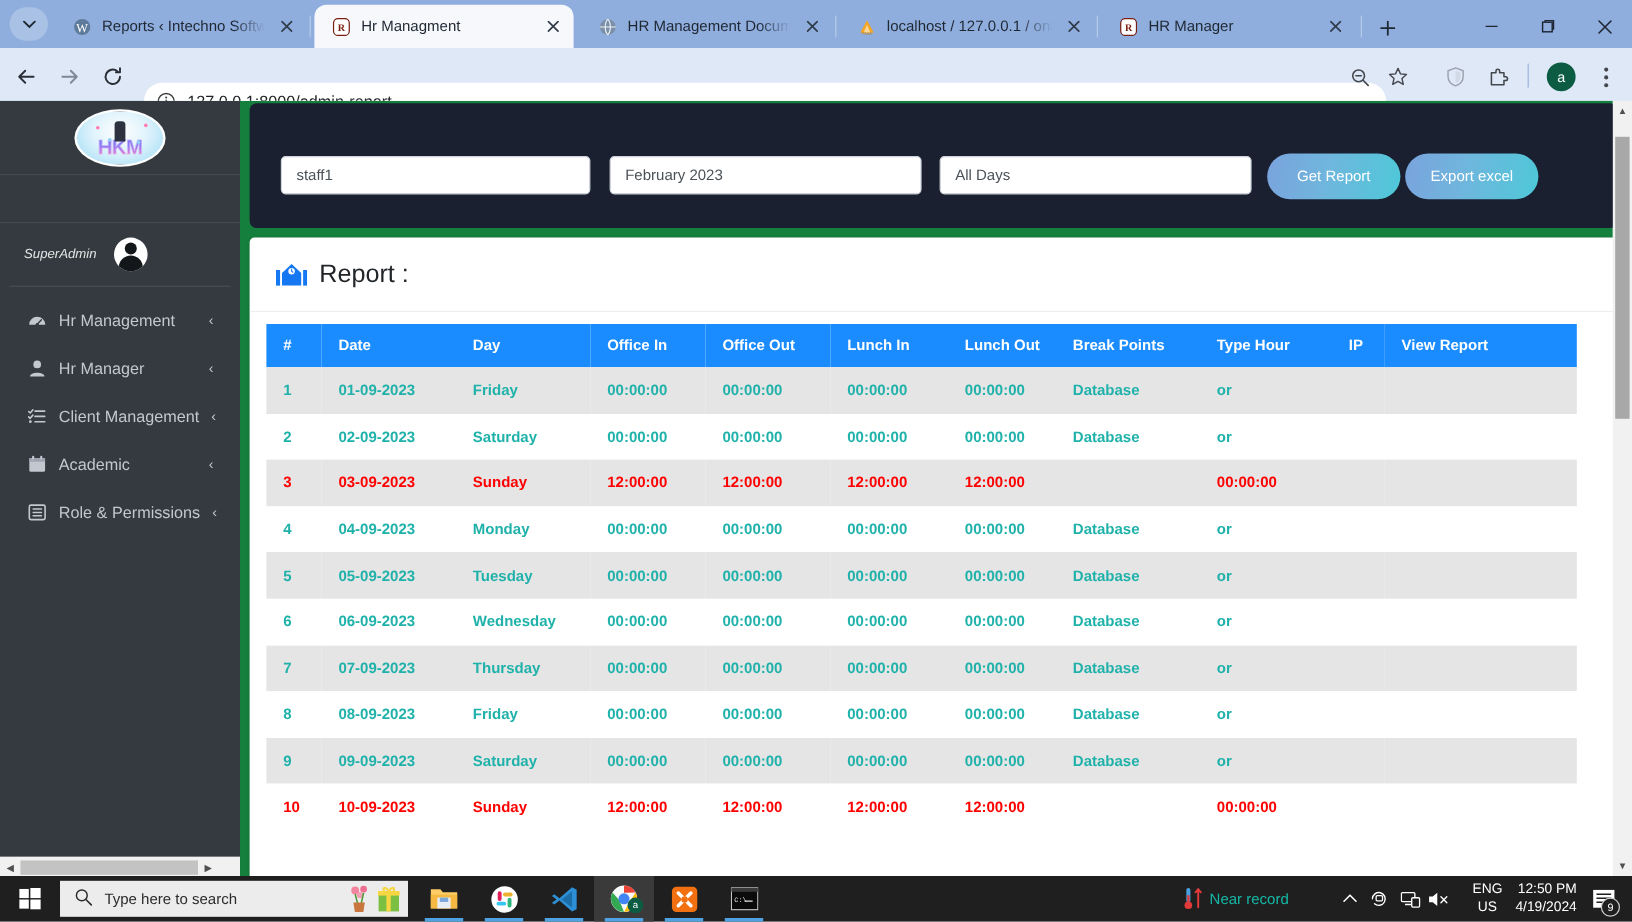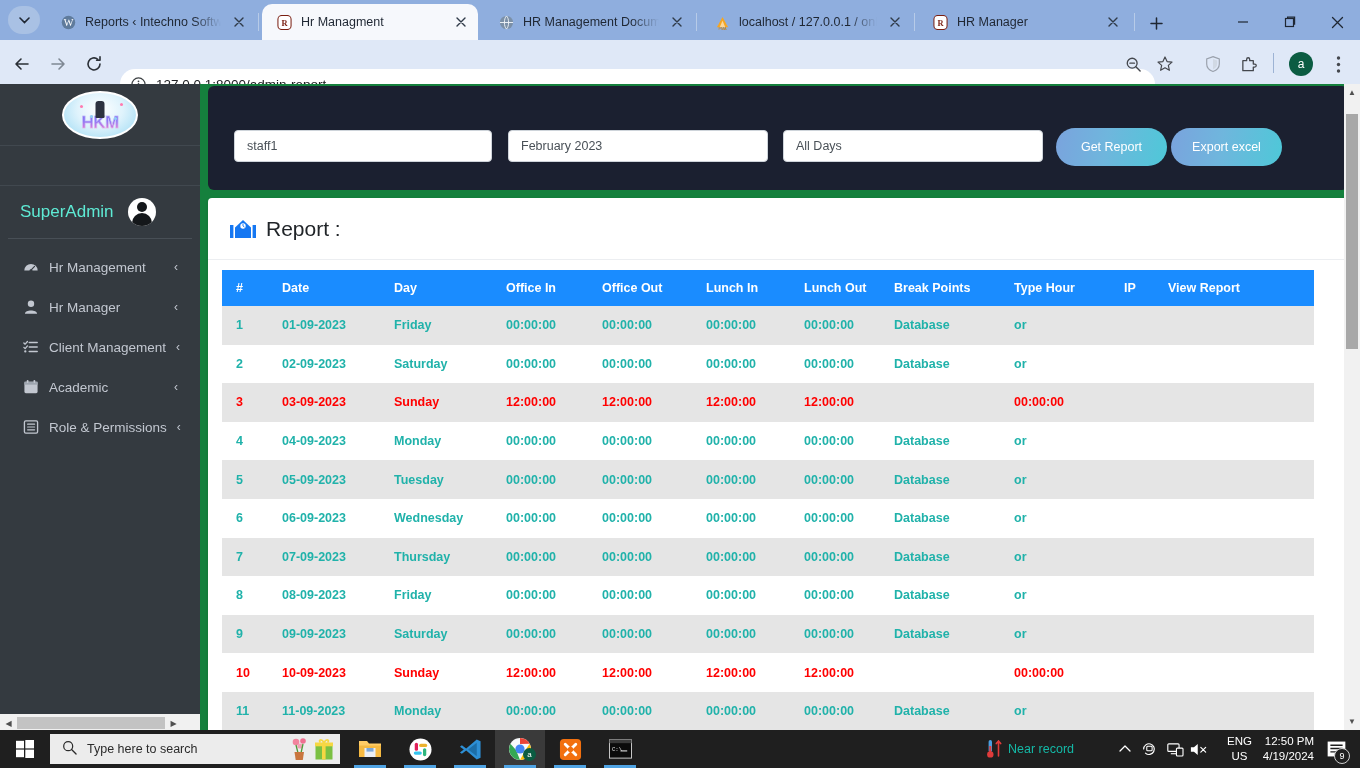--- a/index.html
+++ b/index.html
@@ -75,21 +75,21 @@
     background:linear-gradient(180deg,#7f6df0 0%, #8f7bf5 40%, #c97ce0 70%, #e0639b 100%);
     -webkit-background-clip:text; background-clip:text; color:transparent;
     -webkit-text-stroke:0.5px rgba(255,255,255,0.55);
     margin-bottom:4px;
   }
   .logo .figure { position:absolute; left:50%; top:8px; transform:translateX(-50%); width:9px; height:17px; background:#2c3240; border-radius:3px 3px 1px 1px; }
   .logo .dot { position:absolute; width:3px; height:3px; border-radius:50%; background:#ff7bb0; }
 
   .brandgap { height:40px; border-bottom:1px solid #41484f; }
   .userrow { height:52px; display:flex; align-items:center; gap:14px; padding-left:20px; }
-  .username { color:#5eead4; font-size:17px; }
+  .username { color:#e5e5e5; font-size:11px;font-style:italic; }
   .user-avatar {
     width:28px; height:28px; border-radius:50%; background:#ffffff;
     position:relative; overflow:hidden;
   }
   .user-avatar::before { content:""; position:absolute; left:50%; top:4px; transform:translateX(-50%); width:10px; height:10px; border-radius:50%; background:#14171a; }
   .user-avatar::after { content:""; position:absolute; left:50%; top:15px; transform:translateX(-50%); width:20px; height:14px; border-radius:10px 10px 0 0; background:#14171a; }
   .navsep { height:1px; background:#484f56; margin:0 8px; }
   .navlist { padding-top:12px; }
   .navitem {
     height:32px; display:flex; align-items:center; gap:10px;
@@ -628,33 +628,20 @@
                 <td>Sunday</td>
                 <td>12:00:00</td>
                 <td>12:00:00</td>
                 <td>12:00:00</td>
                 <td>12:00:00</td>
                 <td></td>
                 <td>00:00:00</td>
                 <td></td>
                 <td></td>
               </tr>
-              <tr class="odd">
-                <td>11</td>
-                <td>11-09-2023</td>
-                <td>Monday</td>
-                <td>00:00:00</td>
-                <td>00:00:00</td>
-                <td>00:00:00</td>
-                <td>00:00:00</td>
-                <td>Database</td>
-                <td>or</td>
-                <td></td>
-                <td></td>
-              </tr>
             </tbody>
         </table>
       </div>
     </div>
 
   </div>
 
 </div>
 
 <div class="vscroll">

